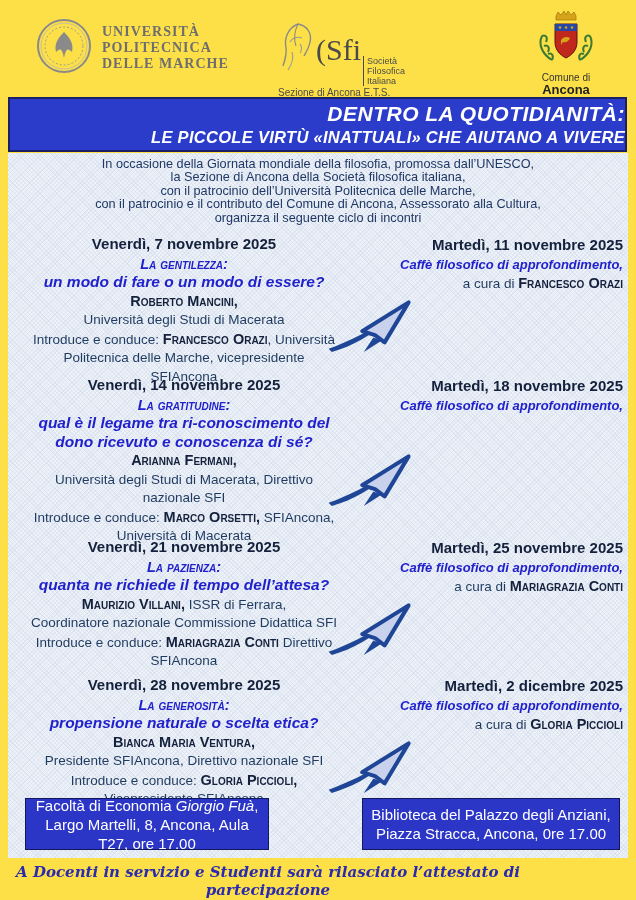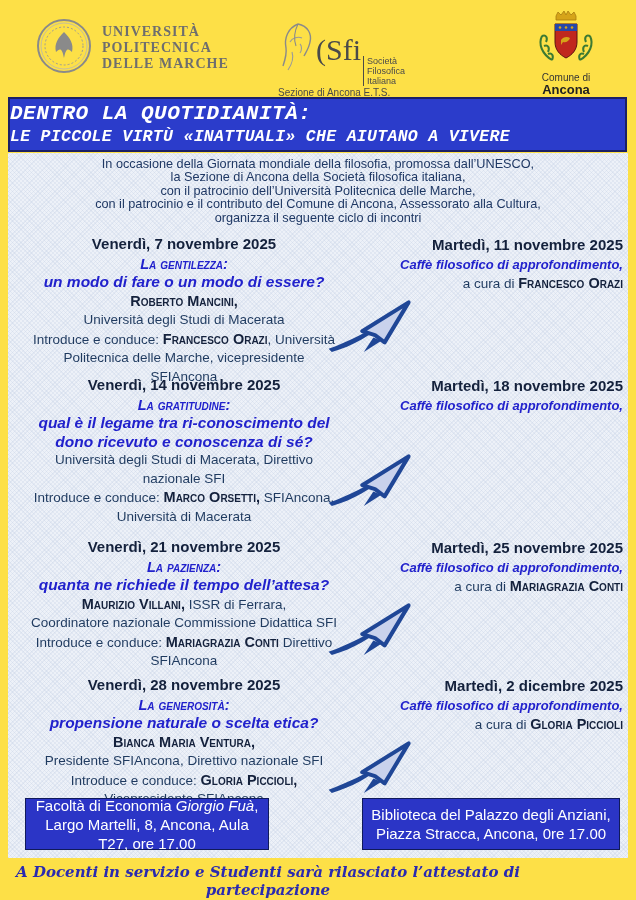--- a/index.html
+++ b/index.html
@@ -21,21 +21,21 @@
   .sfi-abbrev{font-family:"Liberation Serif",serif;font-size:30px;color:#4a4a4a;line-height:30px;}
   .sfi-stack{border-left:1.5px solid #4a4a4a;margin-left:2px;padding-left:3px;
              font-size:9px;color:#4a4a4a;line-height:10px;margin-top:42px;}
   .sfi-section{font-size:10px;color:#4a4a4a;margin-top:1px;white-space:nowrap;}
   .logo-ancona{position:absolute;left:523px;top:0;width:86px;text-align:center;}
   .ancona-cap-top{font-size:10px;color:#333;line-height:11px;}
   .ancona-cap-bottom{font-size:13px;color:#222;font-weight:bold;line-height:13px;}
   
   .banner{position:absolute;top:97px;left:8px;width:615px;height:51px;
           background:var(--banner_blue);border:2.5px solid var(--banner_border);
-          color:#fff;font-style:italic;font-weight:bold;text-align:left;font-family:Liberation Mono, monospace;}
+          color:#fff;font-style:italic;font-weight:bold;text-align:right;}
   .banner-title{font-size:21px;margin-top:3px;letter-spacing:.5px;}
   .banner-subtitle{font-size:16.5px;margin-top:2px;letter-spacing:.3px;}
   
   .field{position:absolute;top:153px;left:8px;width:620px;height:705px;
          background-color:var(--texture_bg);
          background-image:repeating-linear-gradient(45deg,rgba(195,207,228,.30) 0 1px,transparent 1px 3px),
                           repeating-linear-gradient(-45deg,rgba(195,207,228,.30) 0 1px,transparent 1px 3px);}
   .intro{position:absolute;top:5px;left:0;width:100%;text-align:center;
          color:#1f3864;font-size:12.7px;line-height:13.4px;}
   
@@ -156,20 +156,21 @@
           <path d="M44 40 L102 4 L72 54 L60 45 Z" fill="#c9d2ec" stroke="#1f4696" stroke-width="5" stroke-linejoin="round"></path>
           <path d="M58 48 L46 66 L68 52 Z" fill="#1f4696"></path>
         </svg>
       </span>
     </div>
 
     <div class="ev-left" style="top:223px">
       <div class="ev-date">Venerdì, 14 novembre 2025</div>
       <div class="ev-virtue">La gratitudine:</div>
       <div class="ev-question">qual è il legame tra ri-conoscimento del dono ricevuto e conoscenza di sé?</div>
+      <div class="ev-body"><span class="sc-name">Arianna Fermani,</span><span></span></div>
       <div class="ev-body">Università degli Studi di Macerata, Direttivo nazionale SFI</div>
       <div class="ev-body"><span>Introduce e conduce: </span><span class="sc-name">Marco Orsetti,</span><span> SFIAncona, Università di Macerata</span></div>
     </div>
     <div class="ev-right" style="top:223px">
       <div class="ev-date">Martedì, 18 novembre 2025</div>
       <div class="caffe">Caffè filosofico di approfondimento,</div>
       <span class="arrow" style="top:75px">
         <svg width="88" height="62" viewBox="0 0 110 72">
           <path d="M2 62 C28 52 50 42 76 24 C56 46 32 58 6 66 Z" fill="#1f4696"></path>
           <path d="M44 40 L102 4 L72 54 L60 45 Z" fill="#c9d2ec" stroke="#1f4696" stroke-width="5" stroke-linejoin="round"></path>

